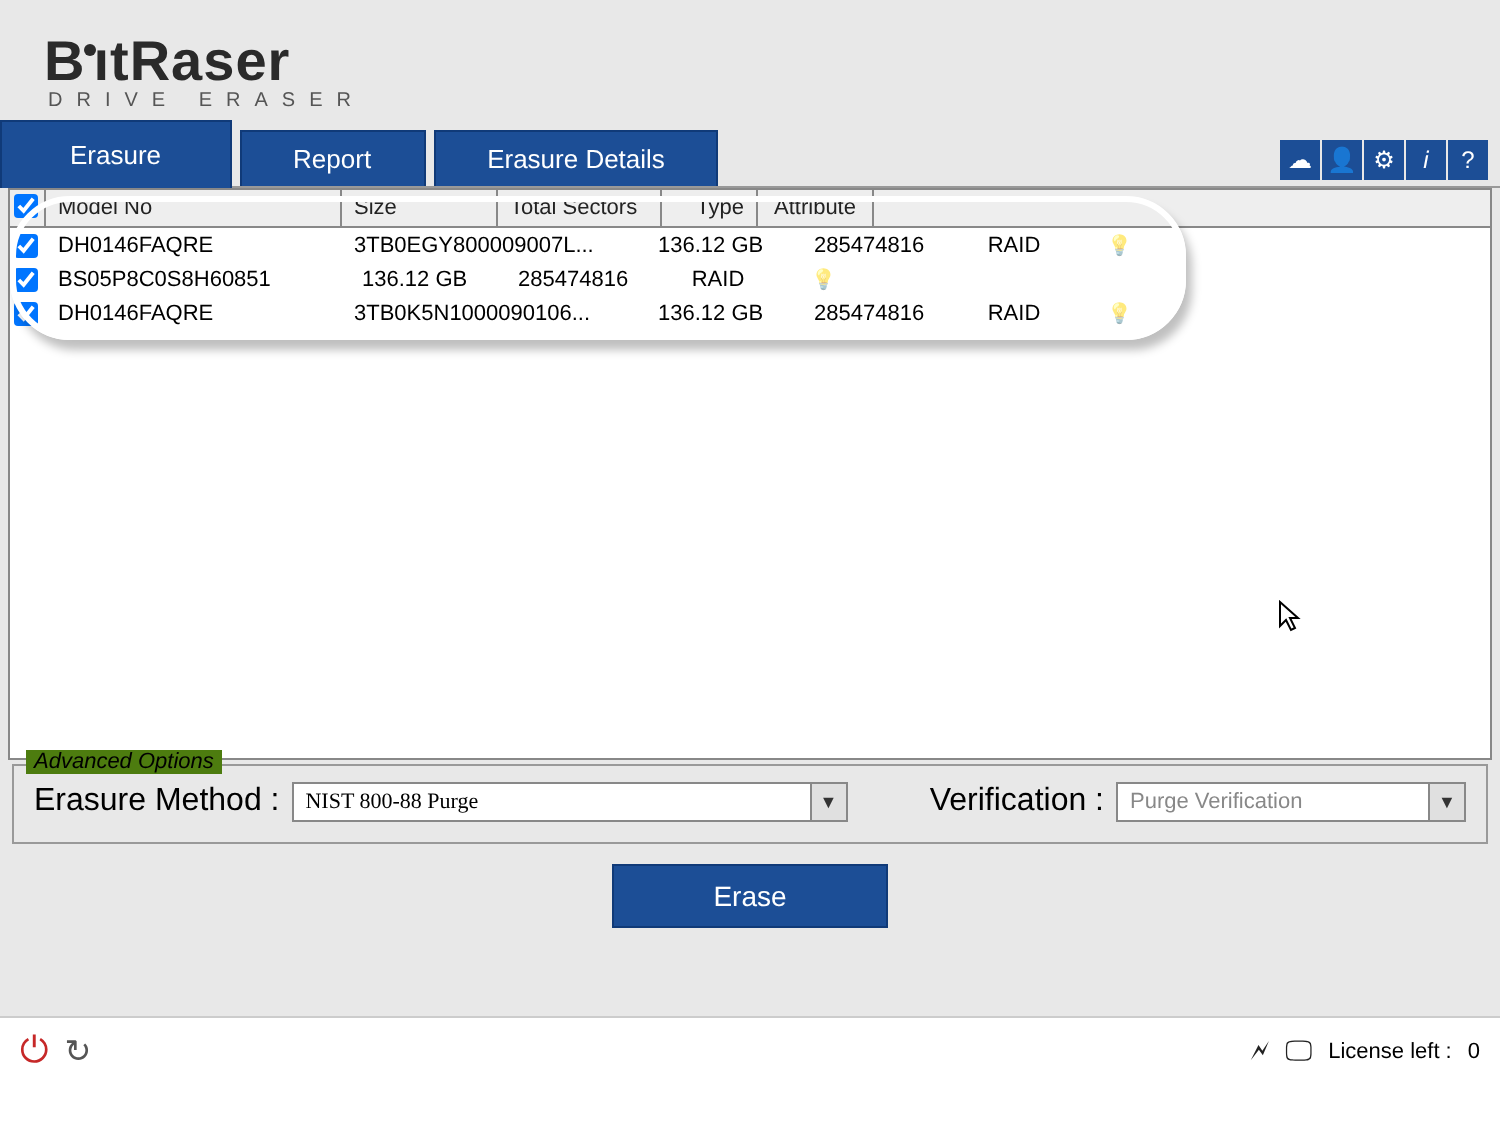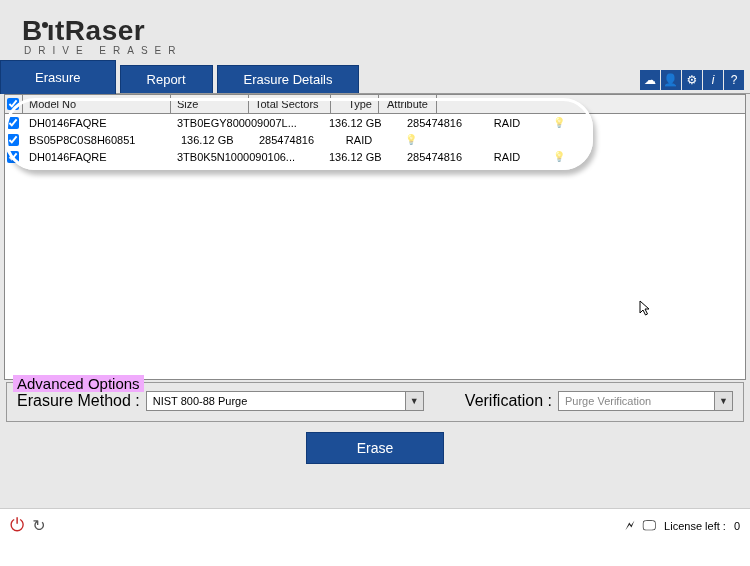--- a/index.html
+++ b/index.html
@@ -169,43 +169,44 @@
   }
   .select-all input{margin-right:4px;vertical-align:middle;}
   .adv-fieldset{
     margin:2px 6px;
     border:1px solid #999;
     padding:8px 10px 10px;
     position:relative;
   }
   .adv-legend{
     position:absolute;top:-8px;left:6px;
-    background:#f0abfc;
+    background:#4d7c0f;
     padding:0 4px;
-    font-size:15px;
+    font-size:11px;
+    font-style:italic;
   }
   .adv-row{display:flex;align-items:center;gap:6px;}
   .adv-label{font-size:16px;}
   .combo{
     display:flex;align-items:center;
     border:1px solid #888;
     background:#fff;
     height:20px;
   }
   .combo .combo-text{
     flex:1;padding:0 6px;font-size:11px;
     white-space:nowrap;overflow:hidden;
   }
   .combo .combo-arrow{
     width:18px;height:18px;border-left:1px solid #888;
     background:#e0e0e0;
     display:flex;align-items:center;justify-content:center;
     font-size:9px;color:#333;
   }
-  .combo.method{width:278px;}
+  .combo.method{width:278px;font-family:Liberation Serif, serif;}
   .combo.verify{width:175px;}
   .combo.verify .combo-text{color:#888;}
   .spacer-flex{flex:1;}
   .erase-btn{
     display:block;
     margin:10px auto 0;
     background:#1c4e96;
     color:#fff;
     border:1px solid #103a78;
     padding:7px 50px;

